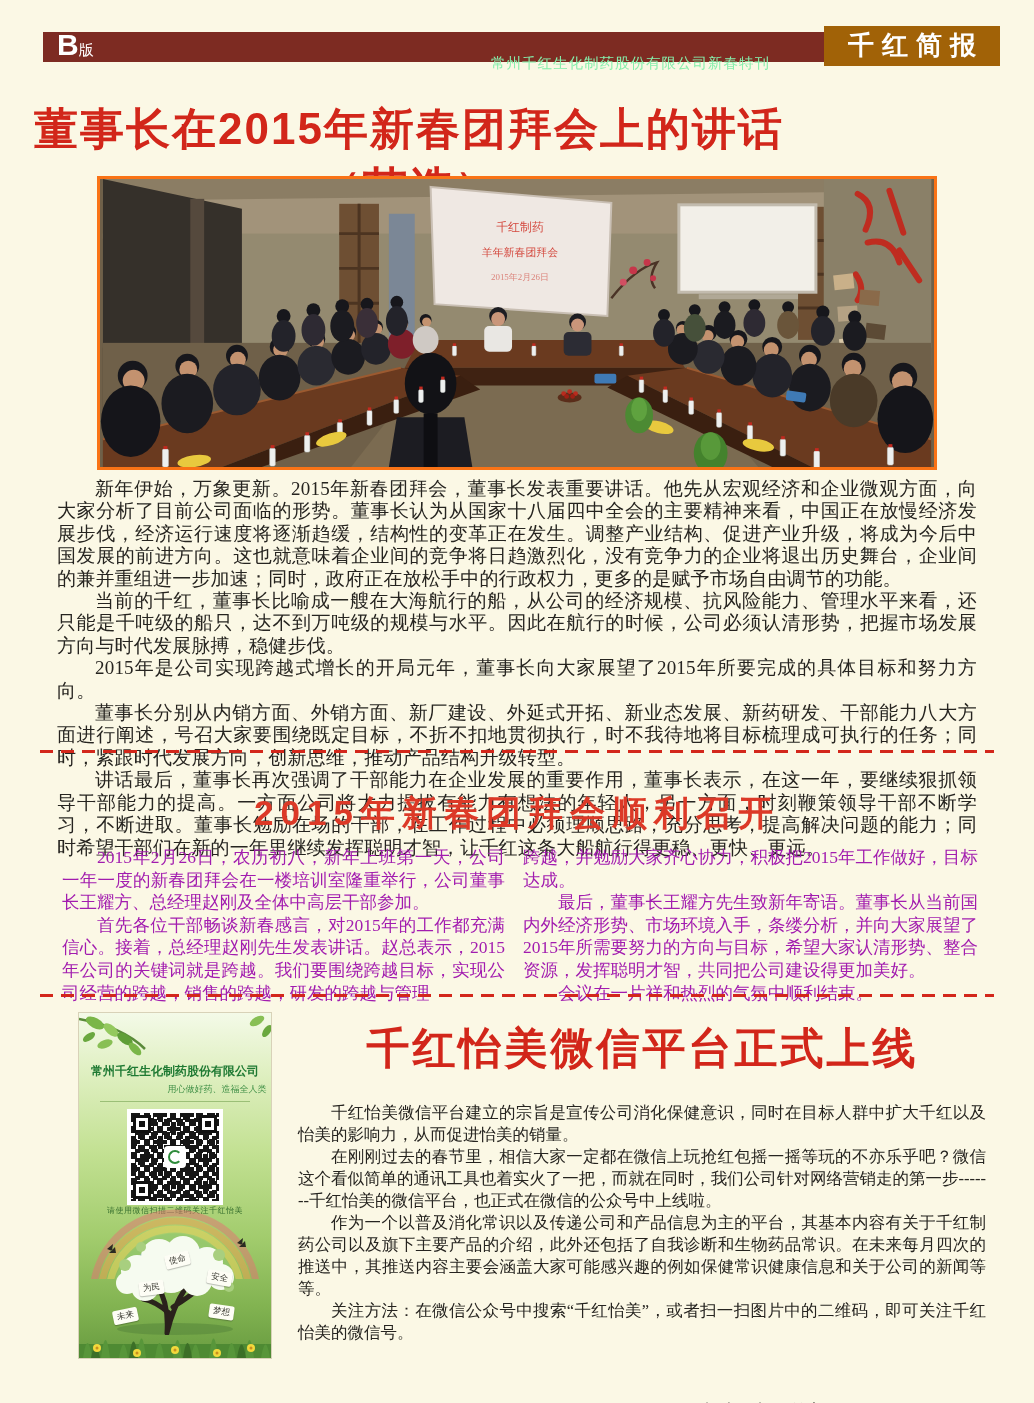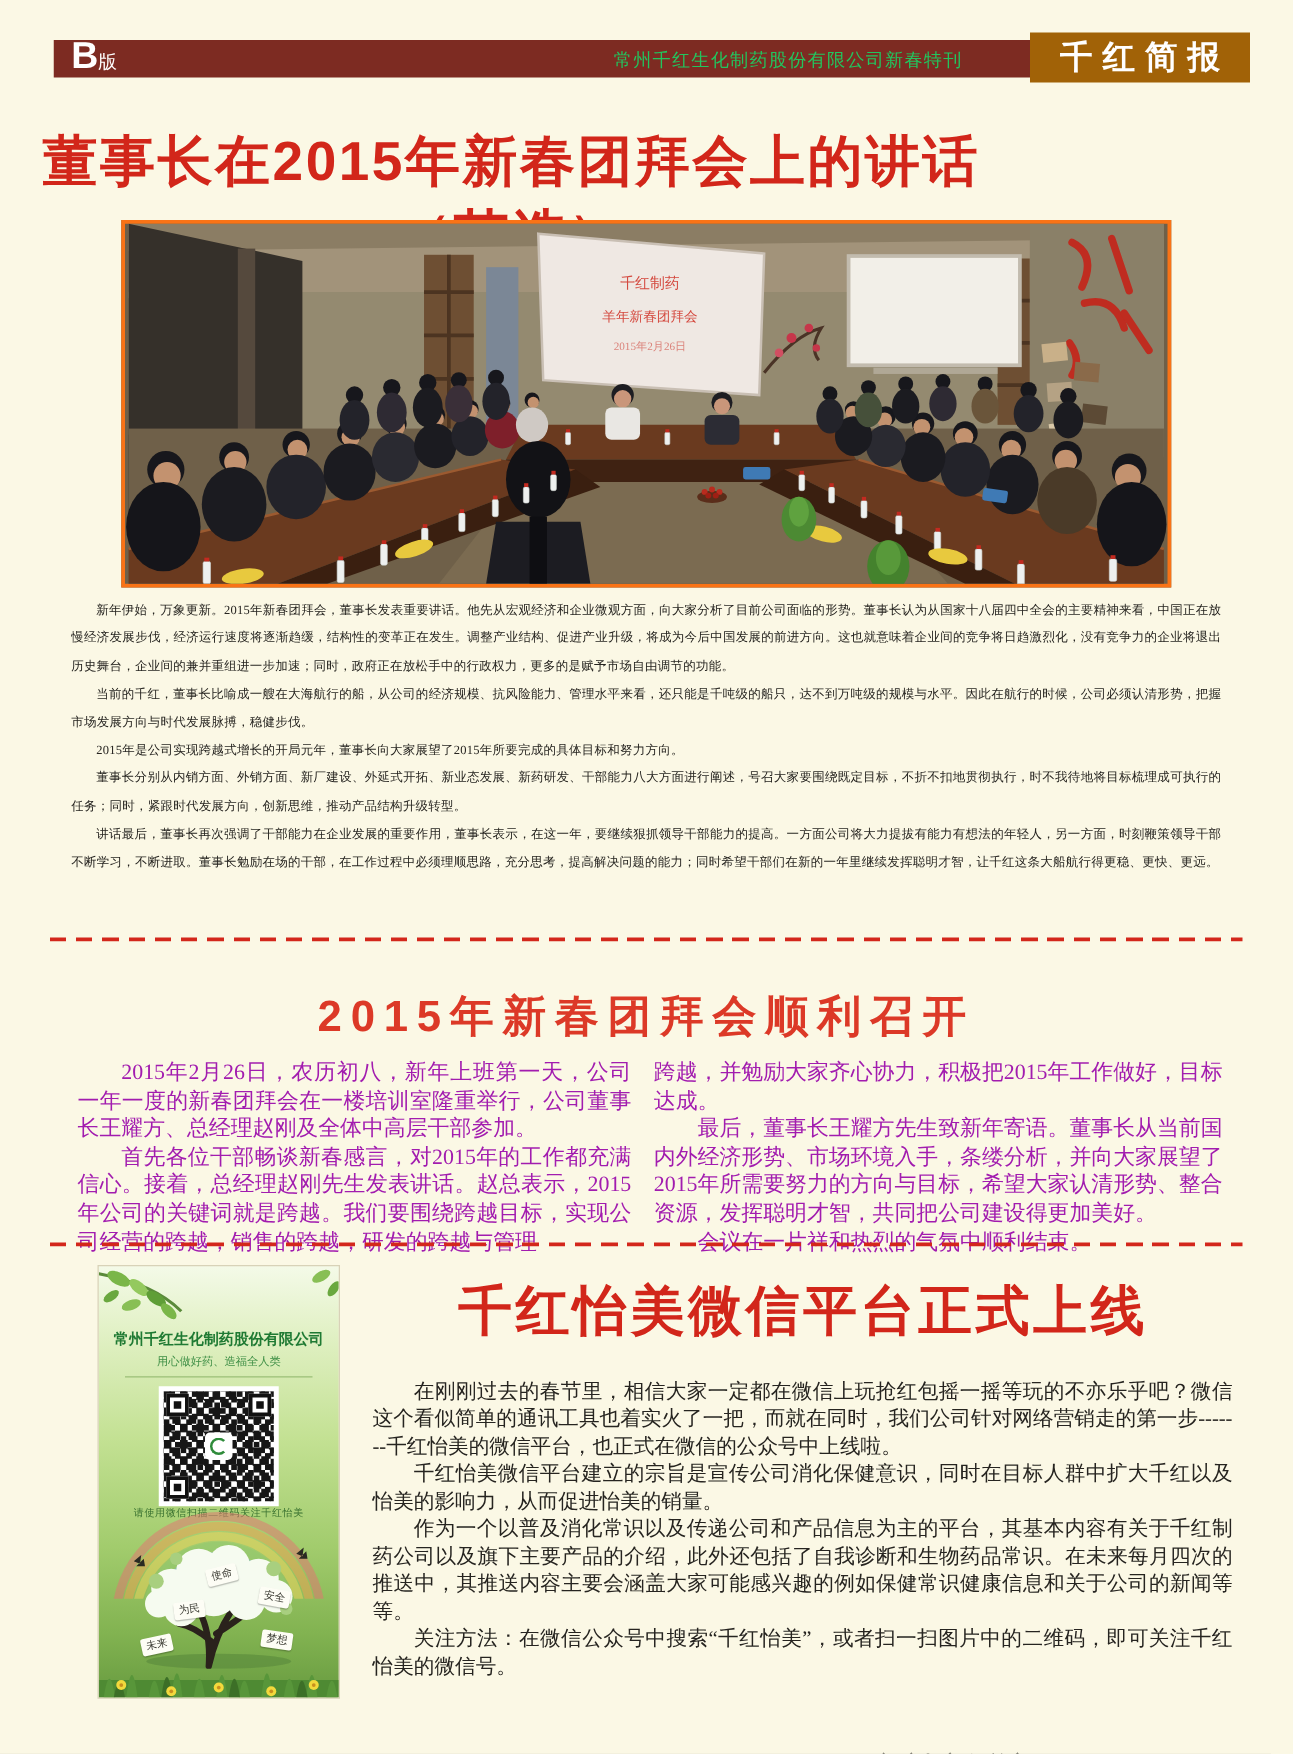--- a/index.html
+++ b/index.html
@@ -3,32 +3,32 @@
 <meta charset="utf-8">
 <style>
   html,body{margin:0;padding:0;background:#e8e4d4;}
   .page{position:relative;width:1034px;height:1403px;margin:0 auto;background:#fbf8e5;
         font-family:"Liberation Serif","DejaVu Serif",serif;overflow:hidden;}
   
   .topbar{position:absolute;left:43px;top:32px;width:957px;height:30px;background:#7d2b22;}
   .edition{position:absolute;left:14px;top:-4px;color:#fff;font-family:"Liberation Sans",sans-serif;}
   .edition b{font-size:30px;font-weight:700;}
   .edition i{font-style:normal;font-size:15px;}
-  .topbar-subtitle{position:absolute;right:230px;top:7px;color:#22c55e;font-size:14.5px;
+  .topbar-subtitle{position:absolute;right:230px;top:22px;color:#86efac;font-size:14.5px;
         font-family:"Liberation Sans",sans-serif;letter-spacing:1px;}
   .masthead{position:absolute;right:34px;top:26px;width:176px;height:40px;background:#a16207;
         color:#fff;font-weight:700;font-size:26px;line-height:40px;text-align:center;
         letter-spacing:8px;text-indent:8px;font-family:"Liberation Serif",serif;}
   
   .a1-title{position:absolute;left:0;top:100px;width:818px;margin:0;text-align:center;
         color:#d2261a;font-family:"Liberation Sans",sans-serif;font-weight:900;
         font-size:44px;letter-spacing:2px;}
   .photo-frame{position:absolute;left:97px;top:176px;width:834px;height:288px;
         border:3px solid #f97316;background:#6f6049;}
-  .a1-body{position:absolute;left:57px;top:478px;width:920px;font-size:10px;
+  .a1-body{position:absolute;left:57px;top:478px;width:920px;font-size:19px;
         line-height:22.4px;text-align:justify;color:#262420;letter-spacing:0.2px;}
   .a1-body p{margin:0;text-indent:2em;}
   
   .divider{position:absolute;left:40px;right:40px;height:3px;
         background:repeating-linear-gradient(90deg,#d3271b 0 13px,transparent 13px 21px);}
   .divider.d1{top:750px;} .divider.d2{top:994px;}
   
   .a2-title{position:absolute;left:0;top:790px;width:1034px;margin:0;text-align:center;
         color:#dc3927;font-family:"Liberation Sans",sans-serif;font-weight:700;
         font-size:35px;letter-spacing:7px;}
@@ -46,21 +46,21 @@
   .a3-body p{margin:0;text-indent:2em;}
   .byline{position:absolute;left:700px;top:1400px;width:230px;text-align:left;
         font-family:"Liberation Sans",sans-serif;font-weight:700;font-size:17px;color:#2b2b26;}
   
   .poster{position:absolute;left:78px;top:1012px;width:192px;height:345px;overflow:hidden;
         border:1px solid #d8d2b8;
         background:linear-gradient(180deg,#f4fae8 0%,#e2f1c6 15%,#c3e193 40%,#a2cc6d 65%,#82b351 85%,#689b40 100%);}
   .poster-company{position:absolute;left:0;top:50px;width:100%;text-align:center;
         color:#1f7a33;font-family:"Liberation Sans",sans-serif;font-weight:700;font-size:12px;}
   .poster-slogan{position:absolute;left:0;top:70px;width:100%;text-align:center;
-        color:#3f8f46;font-size:9px;font-family:Liberation Mono, monospace;}
+        color:#3f8f46;font-size:9px;font-family:Liberation Mono, monospace;padding-left:42px;}
   .poster-line{position:absolute;left:21px;top:88px;width:150px;height:1px;background:#9bbf77;}
   .qr{position:absolute;left:52px;top:100px;width:88px;height:88px;background:#fff;
         box-shadow:0 0 0 4px #fff;
         background-image:
           conic-gradient(#161616 25%,transparent 0 50%,#161616 0 75%,transparent 0),
           conic-gradient(transparent 25%,#161616 0 50%,transparent 0 75%,#161616 0);
         background-size:9px 9px,13px 13px;}
   .finder{position:absolute;width:18px;height:18px;border:3px solid #111;background:#fff;box-sizing:border-box;}
   .finder::after{content:"";position:absolute;left:3px;top:3px;width:6px;height:6px;background:#111;}
   .finder.tl{left:2px;top:2px;} .finder.tr{right:2px;top:2px;} .finder.bl{left:2px;bottom:2px;}
@@ -425,21 +425,21 @@
         <circle cx="138" cy="39" r="4" fill="#f2d93c"></circle>
           <circle cx="138" cy="39" r="1.5" fill="#c98f1e"></circle>
         <circle cx="172" cy="34" r="4" fill="#f2d93c"></circle>
           <circle cx="172" cy="34" r="1.5" fill="#c98f1e"></circle>
       </g>
     </svg>
   </aside>
 
   <h2 class="a3-title">千红怡美微信平台正式上线</h2>
   <section class="a3-body">
+    <p>千红怡美微信平台建立的宗旨是宣传公司消化保健意识，同时在目标人群中扩大千红以及怡美的影响力，从而促进怡美的销量。</p>
     <p>在刚刚过去的春节里，相信大家一定都在微信上玩抢红包摇一摇等玩的不亦乐乎吧？微信这个看似简单的通讯工具也着实火了一把，而就在同时，我们公司针对网络营销走的第一步-------千红怡美的微信平台，也正式在微信的公众号中上线啦。</p>
-    <p>千红怡美微信平台建立的宗旨是宣传公司消化保健意识，同时在目标人群中扩大千红以及怡美的影响力，从而促进怡美的销量。</p>
     <p>作为一个以普及消化常识以及传递公司和产品信息为主的平台，其基本内容有关于千红制药公司以及旗下主要产品的介绍，此外还包括了自我诊断和生物药品常识。在未来每月四次的推送中，其推送内容主要会涵盖大家可能感兴趣的例如保健常识健康信息和关于公司的新闻等等。</p>
     <p>关注方法：在微信公众号中搜索“千红怡美”，或者扫一扫图片中的二维码，即可关注千红怡美的微信号。</p>
   </section>
 
   <div class="byline">文/市场部何首立</div>
 
 </div>
 
 </body></html>

